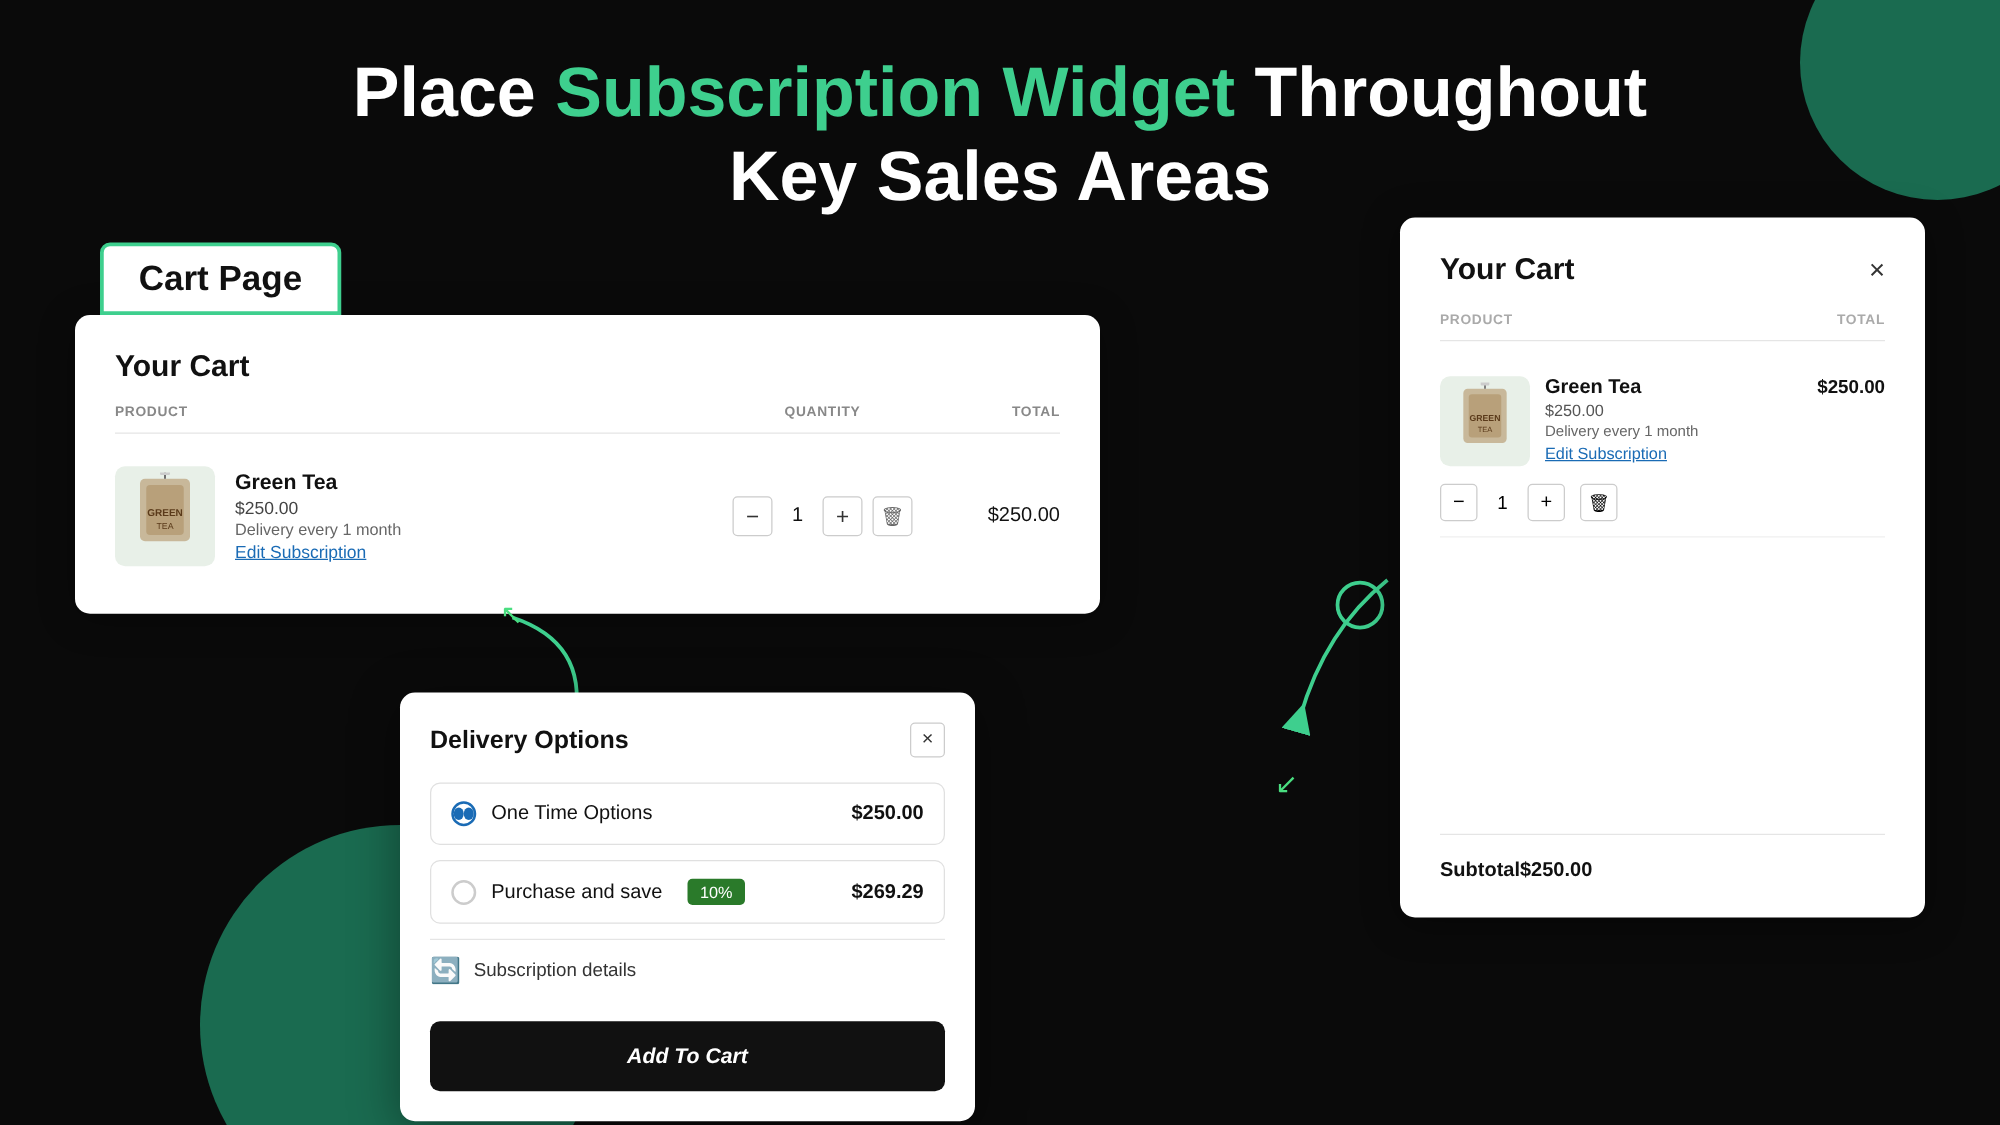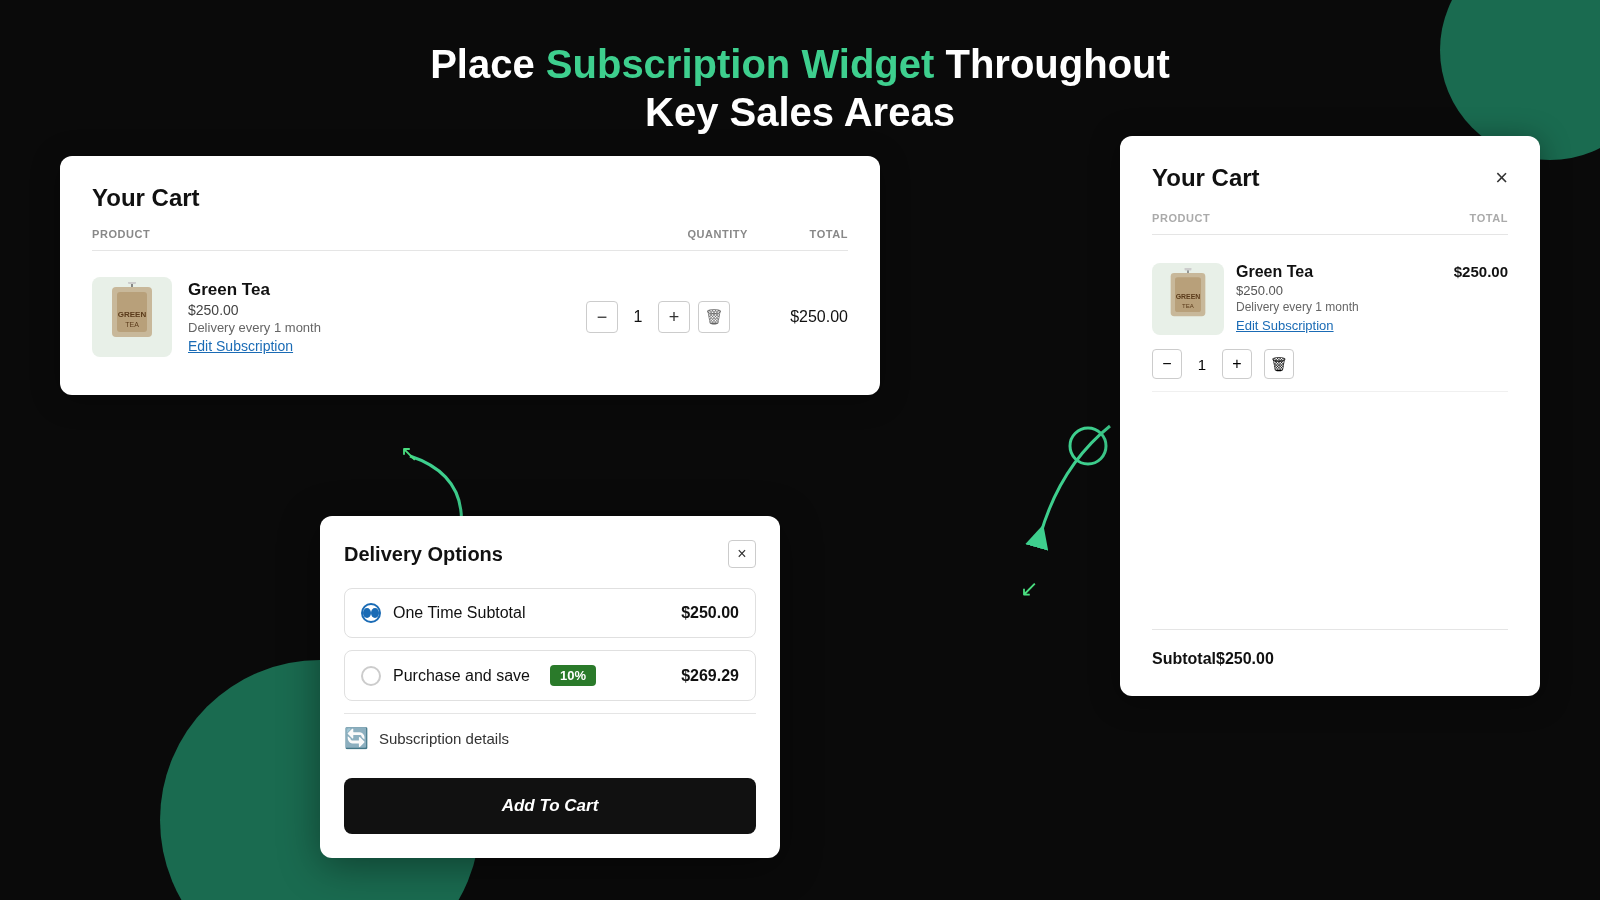--- a/index.html
+++ b/index.html
@@ -37,21 +37,21 @@
     
     .main-title {
       text-align: center;
       padding-top: 40px;
       padding-bottom: 20px;
       position: relative;
       z-index: 10;
     }
 
     .main-title h1 {
-      font-size: 40px;
+      font-size: 56px;
       font-weight: 900;
       line-height: 1.2;
       color: #ffffff;
     }
 
     .main-title .highlight {
       color: #3ecf8e;
     }
 
     
@@ -112,21 +112,21 @@
 
     .table-header span {
       font-size: 11px;
       font-weight: 600;
       color: #888;
       letter-spacing: 0.05em;
       text-transform: uppercase;
     }
 
     .table-header .col-product { flex: 1; }
-    .table-header .col-qty { width: 180px; text-align: right; }
+    .table-header .col-qty { width: 180px; text-align: center; }
     .table-header .col-total { width: 100px; text-align: right; }
 
     
     .cart-item {
       display: flex;
       align-items: center;
       padding: 10px 0;
     }
 
     .cart-item-image {
@@ -308,21 +308,21 @@
     .option-label {
       font-size: 16px;
       font-weight: 500;
       color: #111;
     }
 
     .save-badge {
       background: #2a7a2a;
       color: #fff;
       font-size: 13px;
-      font-weight: 700;
+      font-weight: 400;
       padding: 3px 10px;
       border-radius: 4px;
       margin-left: 8px;
     }
 
     .option-price {
       font-size: 16px;
       font-weight: 600;
       color: #111;
     }
@@ -565,20 +565,23 @@
     <span>Place </span><span class="highlight">Subscription Widget</span><span> Throughout</span><br>
     <span>Key Sales Areas</span>
   </h1>
 </div>
 
 <div class="content-area">
 
   <div class="left-section">
     
     
+    <div class="cart-page-label">
+      <span>Cart Page</span>
+    </div>
 
     
     <div class="cart-page-card">
       <h2>Your Cart</h2>
 
       <div class="table-header">
         <span class="col-product">PRODUCT</span>
         <span class="col-qty">QUANTITY</span>
         <span class="col-total">TOTAL</span>
       </div>
@@ -638,21 +641,21 @@
           <span>×</span>
         </button>
       </div>
 
       
       <div class="option-row">
         <div class="option-left">
           <div class="radio-btn selected">
             <div style="width:10px;height:10px;background:#1a6bb5;border-radius:50%;"></div>
           </div>
-          <span class="option-label">One Time Subtotal</span>
+          <span class="option-label">One Time Options</span>
         </div>
         <span class="option-price">$250.00</span>
       </div>
 
       
       <div class="option-row">
         <div class="option-left">
           <div class="radio-btn" style="border:2px solid #ccc;width:20px;height:20px;border-radius:50%;"></div>
           <span class="option-label">Purchase and save</span>
           <span class="save-badge">10%</span>

